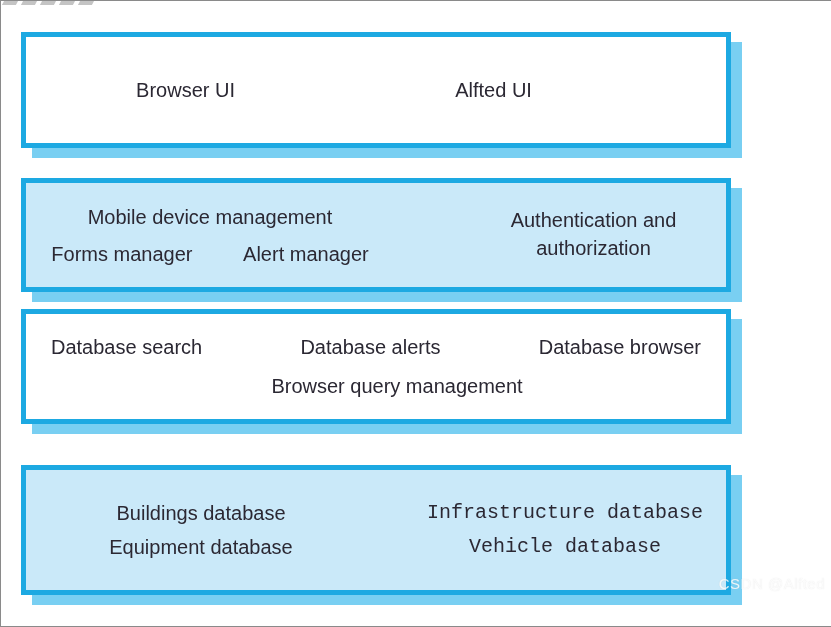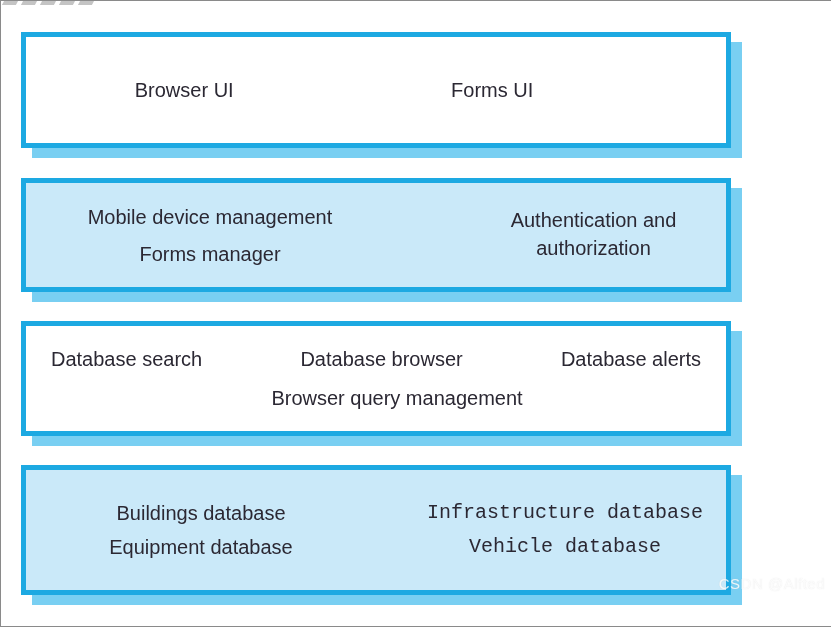--- a/index.html
+++ b/index.html
@@ -22,21 +22,21 @@
     box-sizing:border-box;
     border:5px solid #1da9e2;
     box-shadow:11px 10px 0 0 #79cff2;
     background:#ffffff;
     display:flex;flex-direction:column;justify-content:center;
     font-size:20px;line-height:1.0;
   }
   .layer.tint{background:#cae9f9;}
   .layer-1{top:31px;height:116px;}
   .layer-2{top:177px;height:114px;}
-  .layer-3{top:320px;height:115px;}
+  .layer-3{top:308px;height:115px;}
   .layer-4{top:464px;height:130px;}
 
   
   .l1-row{display:flex;justify-content:space-around;align-items:center;padding-right:12%;}
 
   
   .l2-row{display:flex;align-items:center;gap:22px;}
   .l2-left{flex:1 1 58%;display:flex;flex-direction:column;gap:17px;}
   .l2-left-line1{text-align:center;}
   .l2-left-line2{display:flex;justify-content:space-around;align-items:flex-end;}
@@ -69,46 +69,47 @@
     <span class="artifact"></span>
     <span class="artifact"></span>
     <span class="artifact"></span>
     <span class="artifact"></span>
     <span class="artifact"></span>
   </div>
 
   <div class="layer layer-1">
     <div class="l1-row">
       <span>Browser UI</span>
-      <span>Forms UI</span>
+      <span>Alfted UI</span>
     </div>
   </div>
 
   <div class="layer layer-2 tint">
     <div class="l2-row">
       <div class="l2-left">
         <div class="l2-left-line1">
           <span>Mobile device management</span>
         </div>
         <div class="l2-left-line2">
           <span>Forms manager</span>
+          <span>Alert manager</span>
         </div>
       </div>
       <div class="l2-right">
         <span class="l2-right-inner">Authentication and authorization</span>
       </div>
     </div>
   </div>
 
   <div class="layer layer-3">
     <div class="l3-col">
       <div class="l3-row1">
         <span>Database search</span>
+        <span>Database alerts</span>
         <span>Database browser</span>
-        <span>Database alerts</span>
       </div>
       <div class="l3-row2">
         <span>Browser query management</span>
       </div>
     </div>
   </div>
 
   <div class="layer layer-4 tint">
     <div class="l4-row">
       <div class="l4-col">

